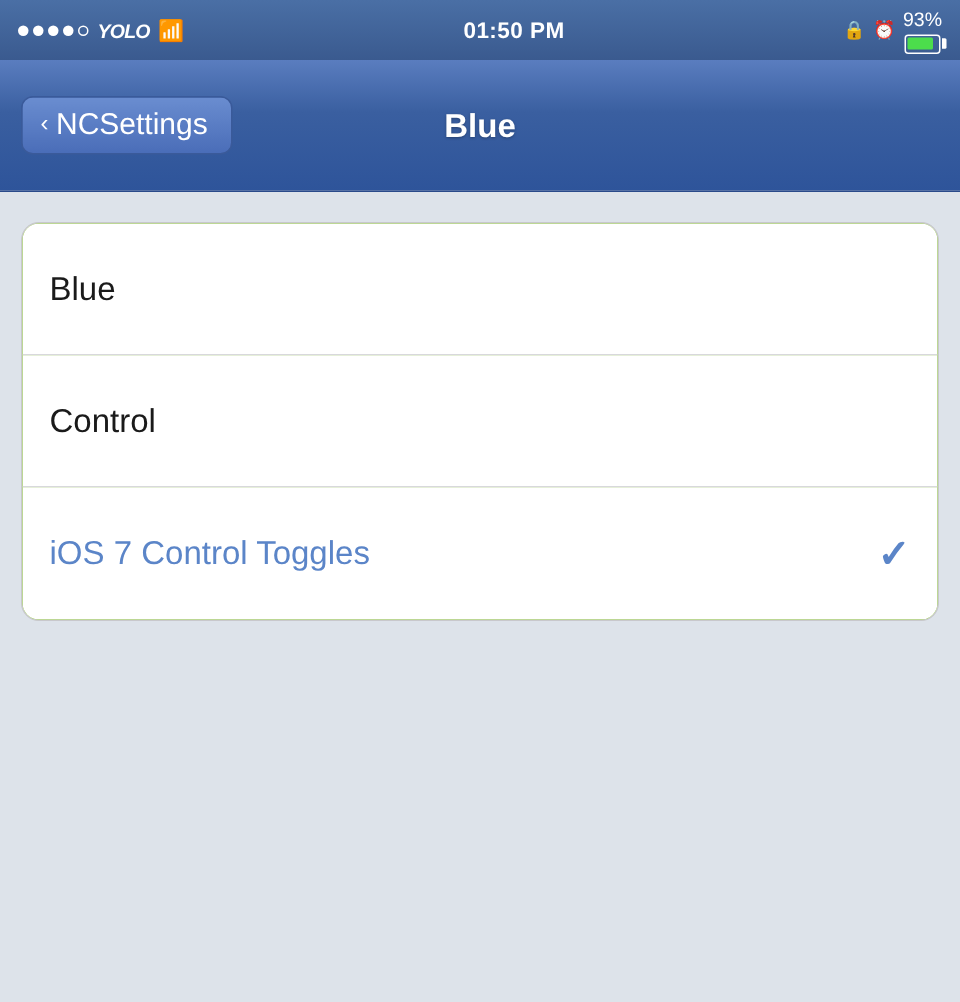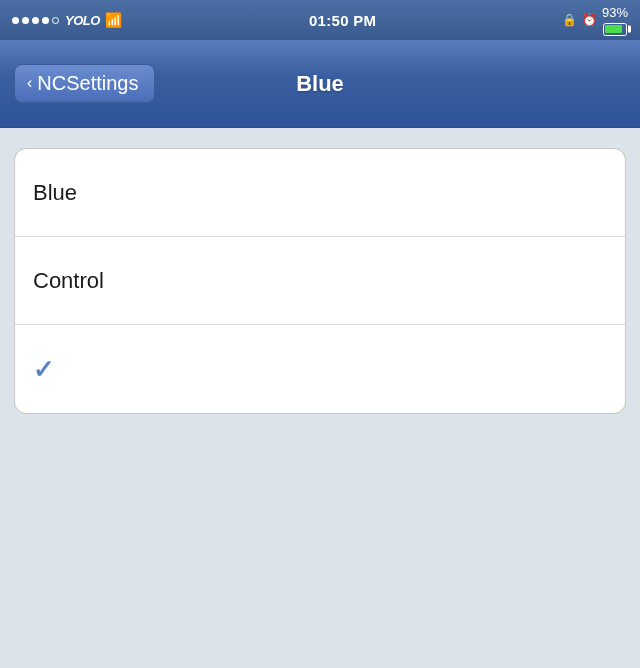--- a/index.html
+++ b/index.html
@@ -254,17 +254,18 @@
     <div class="list-item">
       <span class="list-item-text">Blue</span>
     </div>
 
     <div class="list-item">
       <span class="list-item-text">Control</span>
     </div>
 
 
     <div class="list-item">
+      <span class="list-item-text selected">iOS 7 Control Toggles</span>
       <span class="checkmark">✓</span>
     </div>
 
   </div>
 </div>
 
 </body></html>

